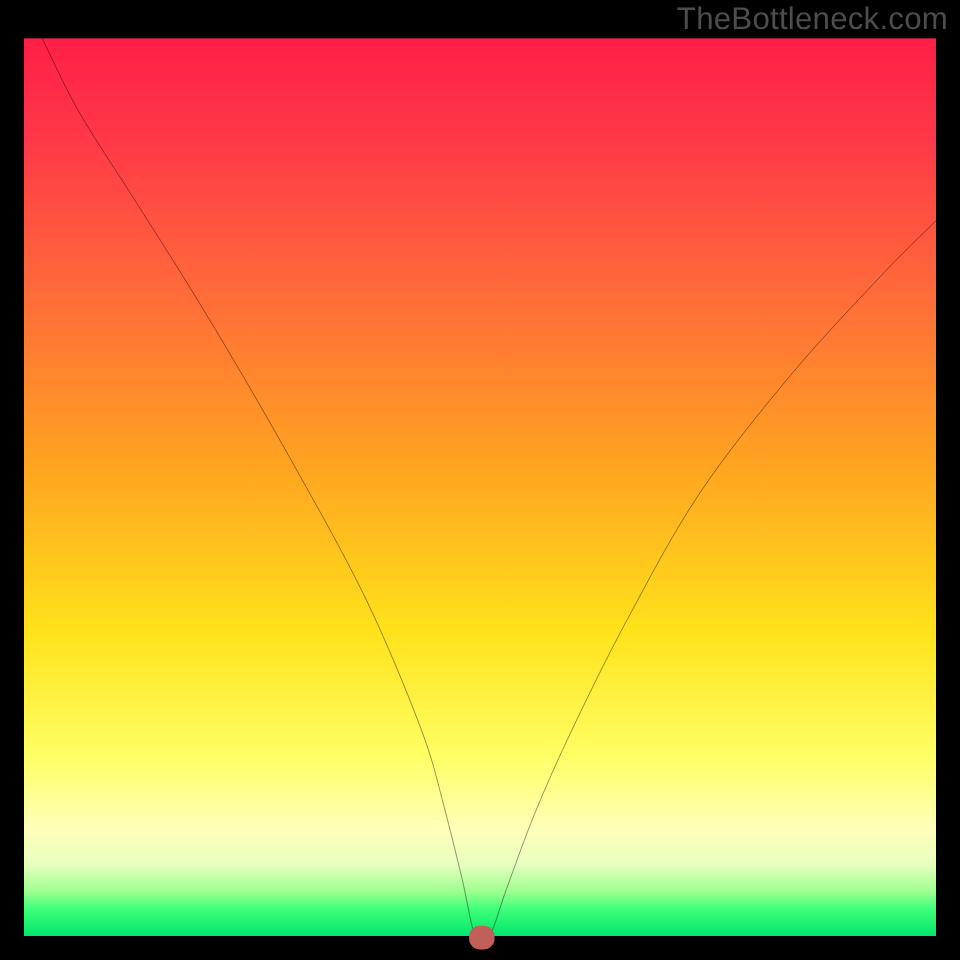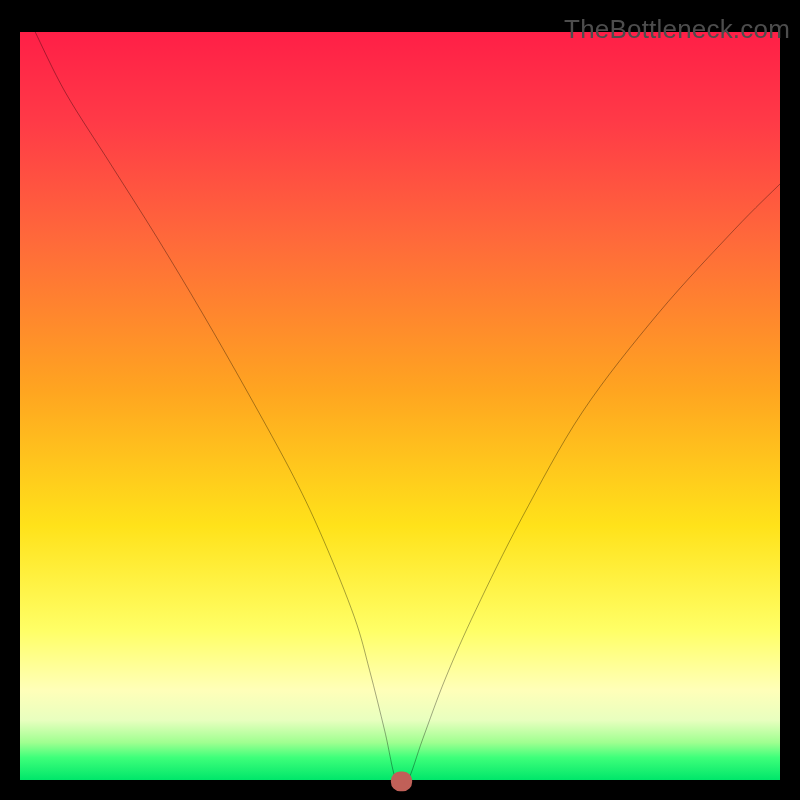--- a/index.html
+++ b/index.html
@@ -12,21 +12,21 @@
     font-family: Arial, Helvetica, sans-serif;
   }
   .frame {
     position: relative;
     width: 800px;
     height: 800px;
     background: #000;
   }
   .watermark {
     position: absolute;
-    top: 14px;
+    top: 0;
     right: 10px;
     color: #4d4d4d;
     font-size: 26px;
     font-weight: 400;
     letter-spacing: 0.2px;
     z-index: 3;
   }
   .plot {
     position: absolute;
     left: 20px;

